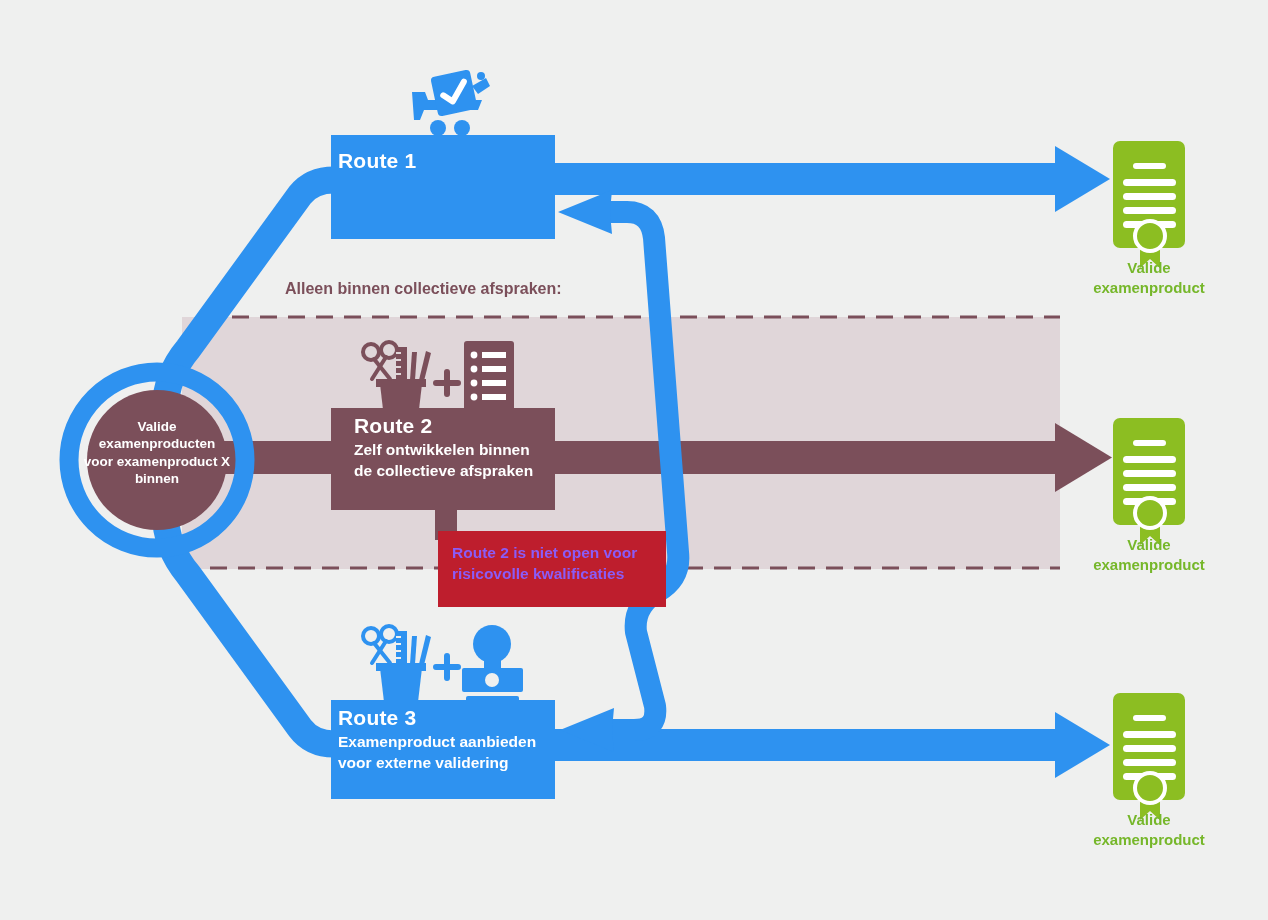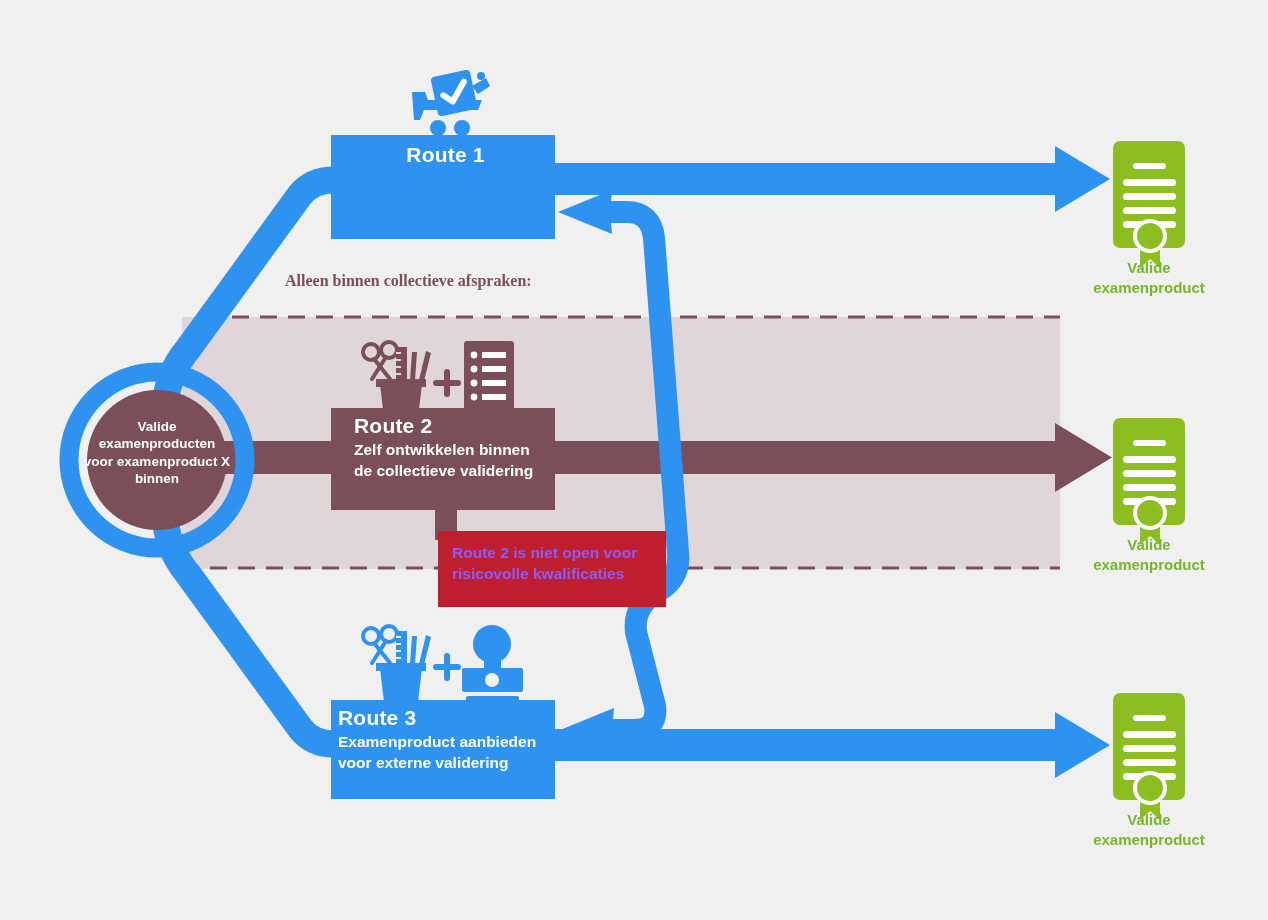--- a/index.html
+++ b/index.html
@@ -183,31 +183,31 @@
     </g>
   </svg>
 
   <div class="hub-label" style="left:77px;top:418px;">
     <div>Valide</div>
     <div>examenproducten</div>
     <div>voor examenproduct X</div>
     <div>binnen</div>
   </div>
 
-  <div class="band-note" style="left:285px;top:272px;font-family:Liberation Serif, serif;">Alleen binnen collectieve afspraken:</div>
-
-  <div class="node-text" style="left:338px;top:143px;width:215px;text-align:center;">
+  <div class="band-note" style="left:285px;top:280px;">Alleen binnen collectieve afspraken:</div>
+
+  <div class="node-text" style="left:338px;top:149px;width:215px;">
     <div class="route-title">Route 1</div>
   </div>
 
   <div class="node-text" style="left:338px;top:414px;width:215px;margin-left:16px;">
     <div class="route-title">Route 2</div>
     <div class="route-sub">
       <div>Zelf ontwikkelen binnen</div>
-      <div>de collectieve validering</div>
+      <div>de collectieve afspraken</div>
     </div>
   </div>
 
   <div class="node-text" style="left:338px;top:706px;width:215px;">
     <div class="route-title">Route 3</div>
     <div class="route-sub">
       <div>Examenproduct aanbieden</div>
       <div>voor externe validering</div>
     </div>
   </div>

